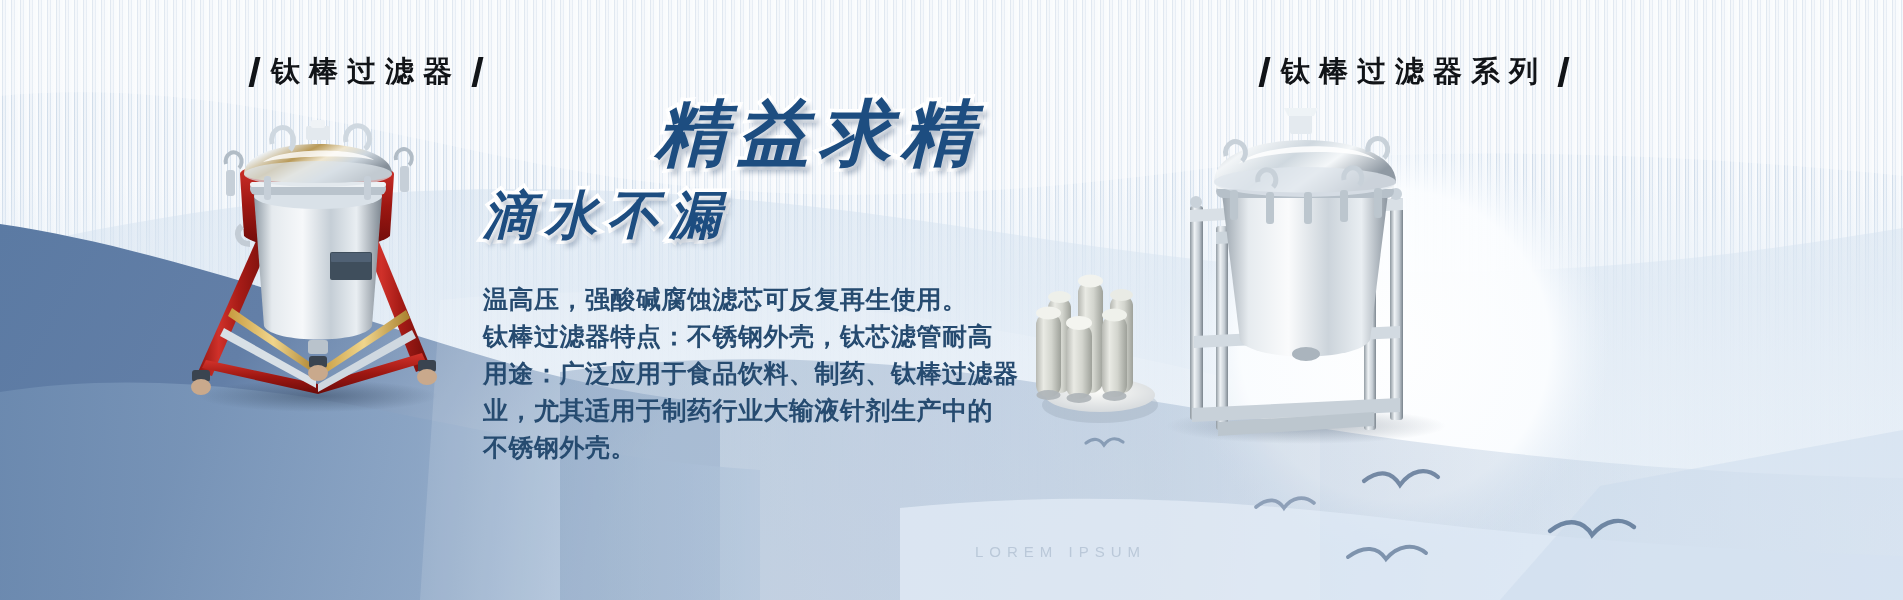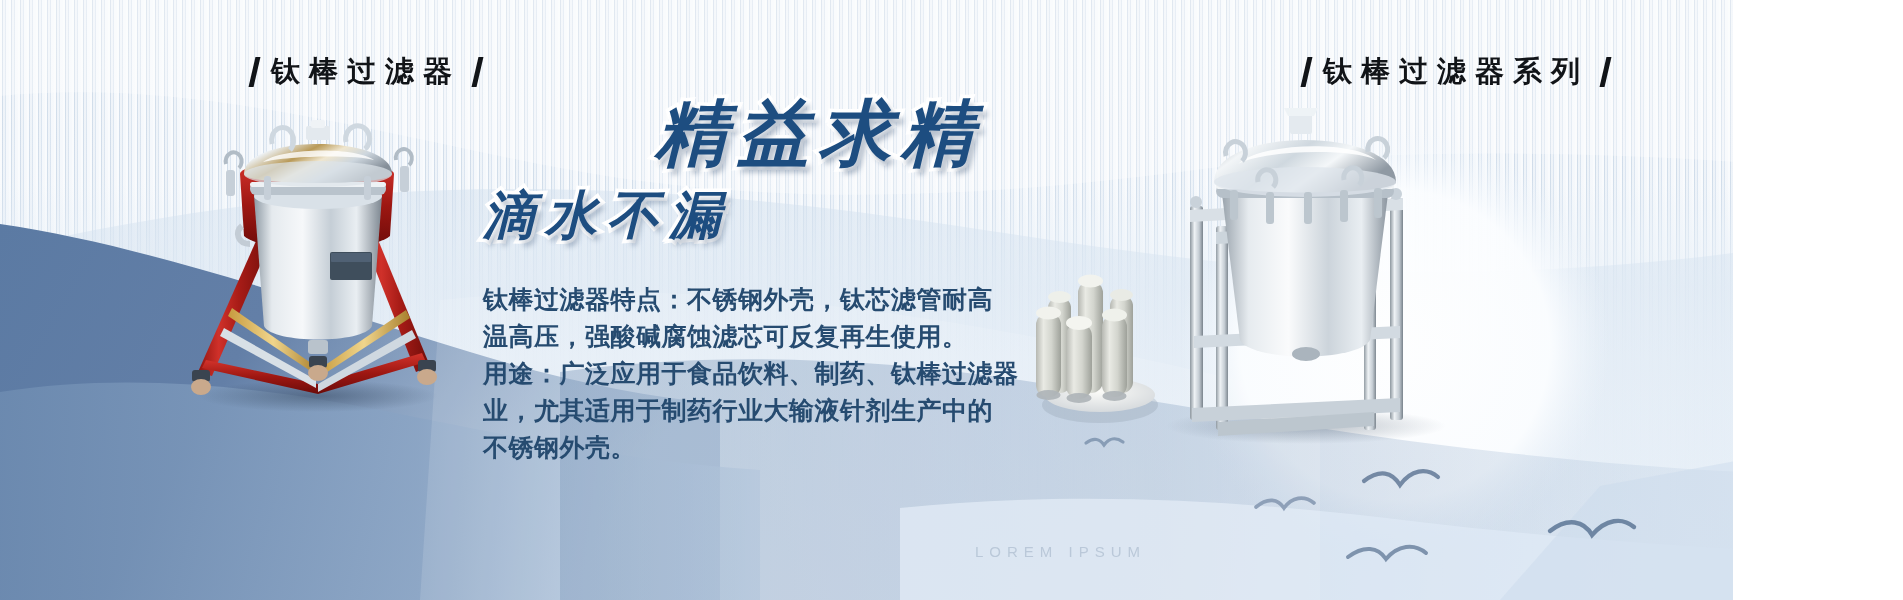--- a/index.html
+++ b/index.html
@@ -7,21 +7,21 @@
     margin: 0;
     padding: 0;
     background: #ffffff;
   }
   body {
     font-family: "DejaVu Sans", "Liberation Sans", sans-serif;
   }
 
   .banner {
     position: relative;
-    width: 1733px;
+    width: 1903px;
     height: 600px;
     overflow: hidden;
     background: linear-gradient(180deg, #e7eef6 0%, #dfe9f4 35%, #eef3f9 60%, #e9f0f8 100%);
   }
 
   
   .stripes {
     position: absolute;
     inset: 0;
     background-image: repeating-linear-gradient(
@@ -83,21 +83,21 @@
   }
   .kicker .tick {
     display: inline-block;
     width: 5px;
     height: 30px;
     background: #111418;
     transform: skewX(-13deg);
     flex: 0 0 auto;
   }
   .kicker-left  { left: 252px; top: 52px; }
-  .kicker-right { left: 1262px; top: 52px; padding-left: 42px; }
+  .kicker-right { left: 1262px; top: 52px; }
 
   
   .slogan { position: absolute; }
   .slogan-line {
     font-family: "DejaVu Sans", "Liberation Sans", sans-serif;
     font-weight: 700;
     font-style: italic;
     color: #1d4d80;
     white-space: nowrap;
     letter-spacing: 10px;
@@ -489,22 +489,22 @@
     <span>钛棒过滤器系列</span>
     <span class="tick"></span>
   </div>
 
   <div class="slogan">
     <div class="slogan-line slogan-1">精益求精</div>
     <div class="slogan-line slogan-2">滴水不漏</div>
   </div>
 
   <div class="copy">
+    <p>温高压，强酸碱腐蚀滤芯可反复再生使用。</p>
     <p>钛棒过滤器特点：不锈钢外壳，钛芯滤管耐高</p>
-    <p>温高压，强酸碱腐蚀滤芯可反复再生使用。</p>
     <p>用途：广泛应用于食品饮料、制药、钛棒过滤器</p>
     <p>业，尤其适用于制药行业大输液针剂生产中的</p>
     <p>不锈钢外壳。</p>
   </div>
 
   <div class="watermark">LOREM IPSUM</div>
 
 </div>
 
 </body></html>

